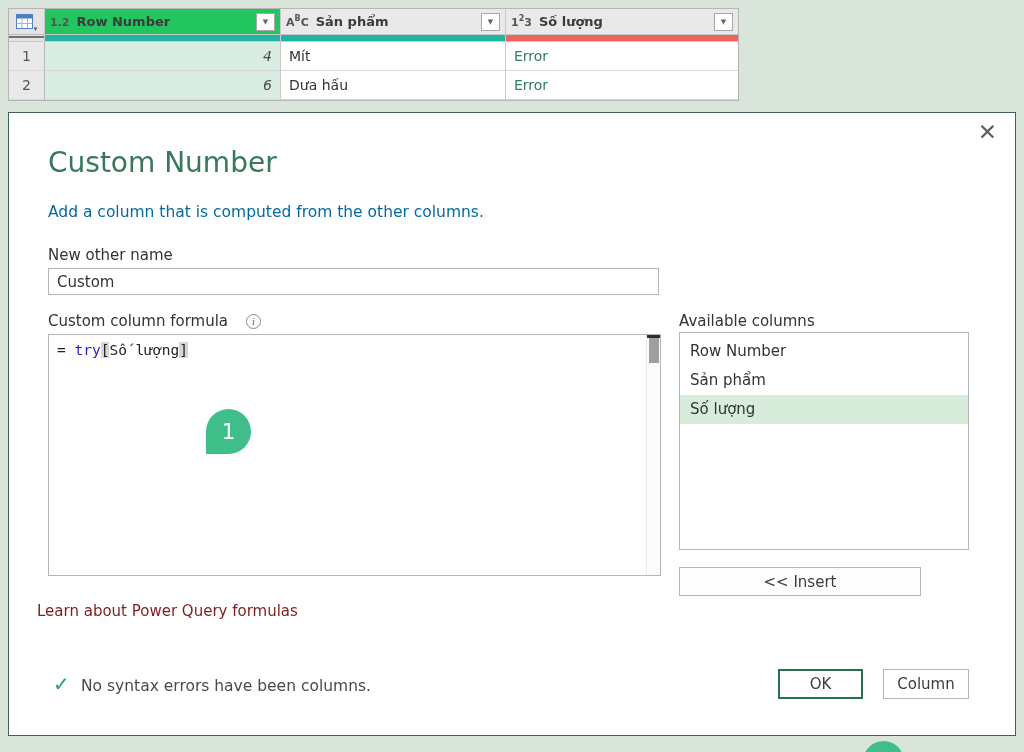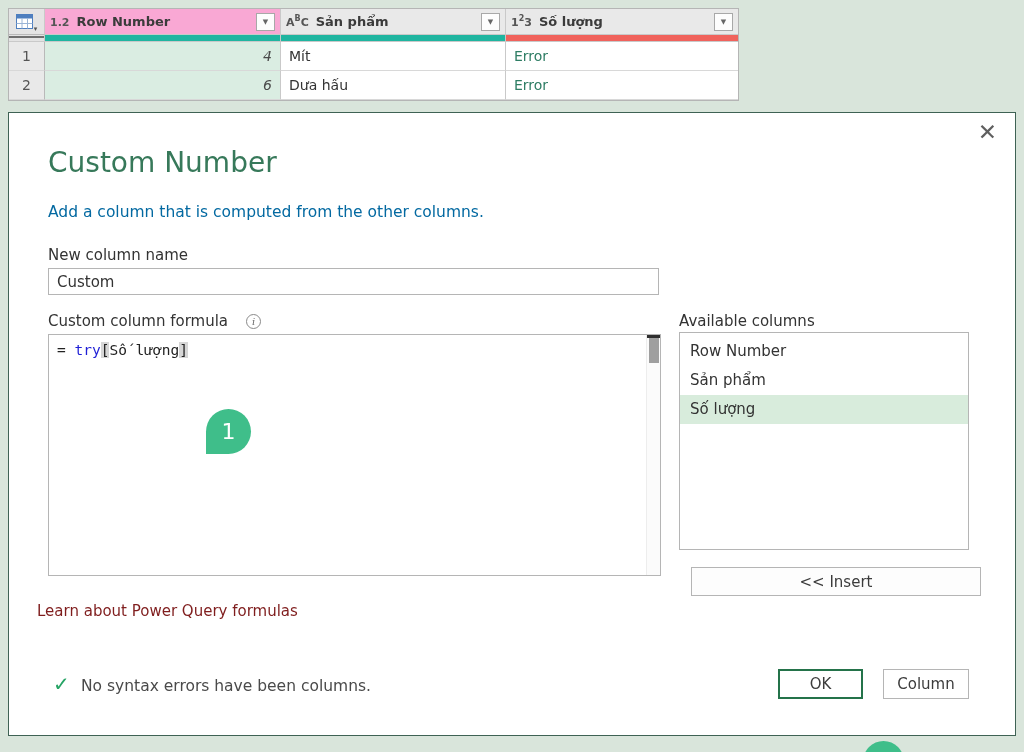--- a/index.html
+++ b/index.html
@@ -20,21 +20,21 @@
     grid-template-rows: 26px 7px 29px 29px;
   }
   .pq-cell { border-right: 1px solid #c9c9c9; border-bottom: 1px solid #d8d8d8; overflow: hidden; }
   .pq-cell.last { border-right: none; }
   .pq-corner { background: #e4e4e4; display: flex; align-items: center; justify-content: center; gap: 1px; border-bottom: 1px solid #b9b9b9; }
   .pq-corner .caret { font-size: 7px; color: #555; align-self: flex-end; margin-bottom: 1px; }
   .pq-head {
     background: #e9e9e9; display: flex; align-items: center; padding: 0 5px;
     font-size: 13px; font-weight: bold; color: #3b3b3b; border-bottom: 1px solid #c9c9c9;
   }
-  .pq-head.sel { background: #f9a8d4; }
+  .pq-head.sel { background: #22c55e; }
   .type-ico { font-size: 11px; font-weight: 600; color: #555; margin-right: 7px; letter-spacing: 0; white-space: nowrap; }
   .type-ico sup { font-size: 8px; }
   .filter-btn {
     margin-left: auto; width: 19px; height: 18px; background: #fdfdfd;
     border: 1px solid #a8a8a8; color: #666; font-size: 7px;
     display: flex; align-items: center; justify-content: center;
   }
   .pq-q { border-bottom: 1px solid #c9c9c9; }
   .q-gutter { background: repeating-linear-gradient(#e3e3e3 0 1px, #6f6f6f 1px 3px, #e3e3e3 3px 6px); }
   .q-ok { background: #1fb5a0; }
@@ -87,21 +87,21 @@
     position: absolute; left: 670px; top: 219px; width: 290px; height: 218px;
     border: 1px solid #b5b5b5; background: #fff; padding-top: 4px;
   }
   .list-item { height: 29px; line-height: 29px; padding-left: 10px; font-size: 15px; color: #333; }
   .list-item.sel { background: #d8ecdc; }
   .btn {
     position: absolute; background: #fdfdfd; border: 1px solid #b5b5b5;
     font-size: 15px; color: #3c3c3c; display: flex; align-items: center; justify-content: center;
     font-family: inherit;
   }
-  .btn-insert { left: 670px; top: 454px; width: 290px; height: 29px; margin-left: 12px; }
+  .btn-insert { left: 670px; top: 454px; width: 242px; height: 29px; }
   .btn-ok { left: 769px; top: 556px; width: 85px; height: 30px; border: 2px solid #24734a; background: #fff; }
   .btn-cancel { left: 874px; top: 556px; width: 86px; height: 30px; background: #fff; }
 
   .status-check { position: absolute; left: 44px; top: 559px; font-size: 20px; font-weight: bold; color: #26a465; }
   .status-text  { position: absolute; left: 72px; top: 564px; font-size: 15.5px; color: #4a4a4a; }
 
   .badge {
     position: absolute; background: #3fbe8a; color: #fff;
     border-radius: 50% 50% 50% 0;
     display: flex; align-items: center; justify-content: center; z-index: 5;
@@ -163,21 +163,21 @@
     <div class="pq-cell pq-data">Dưa hấu</div>
     <div class="pq-cell pq-data err last">Error</div>
   </div>
 
   <div class="dialog">
     <span class="close-x">✕</span>
 
     <div class="dlg-title">Custom Number</div>
     <div class="dlg-sub">Add a column that is computed from the other columns.</div>
 
-    <div class="lbl lbl-newcol">New column name</div>
+    <div class="lbl lbl-newcol">New other name</div>
     <input class="txt-input" type="text" value="Custom" style="">
 
     <div class="lbl lbl-formula">Custom column formula</div>
     <span class="info-ico">i</span>
 
     <div class="badge badge-1">1</div>
 
     <div class="formula-box">
       <div class="formula-line"><span>= </span><span class="t-kw">try</span><span class="t-br">[</span><span>Số lượng</span><span class="t-br">]</span></div>
       <div class="fx-scroll">

